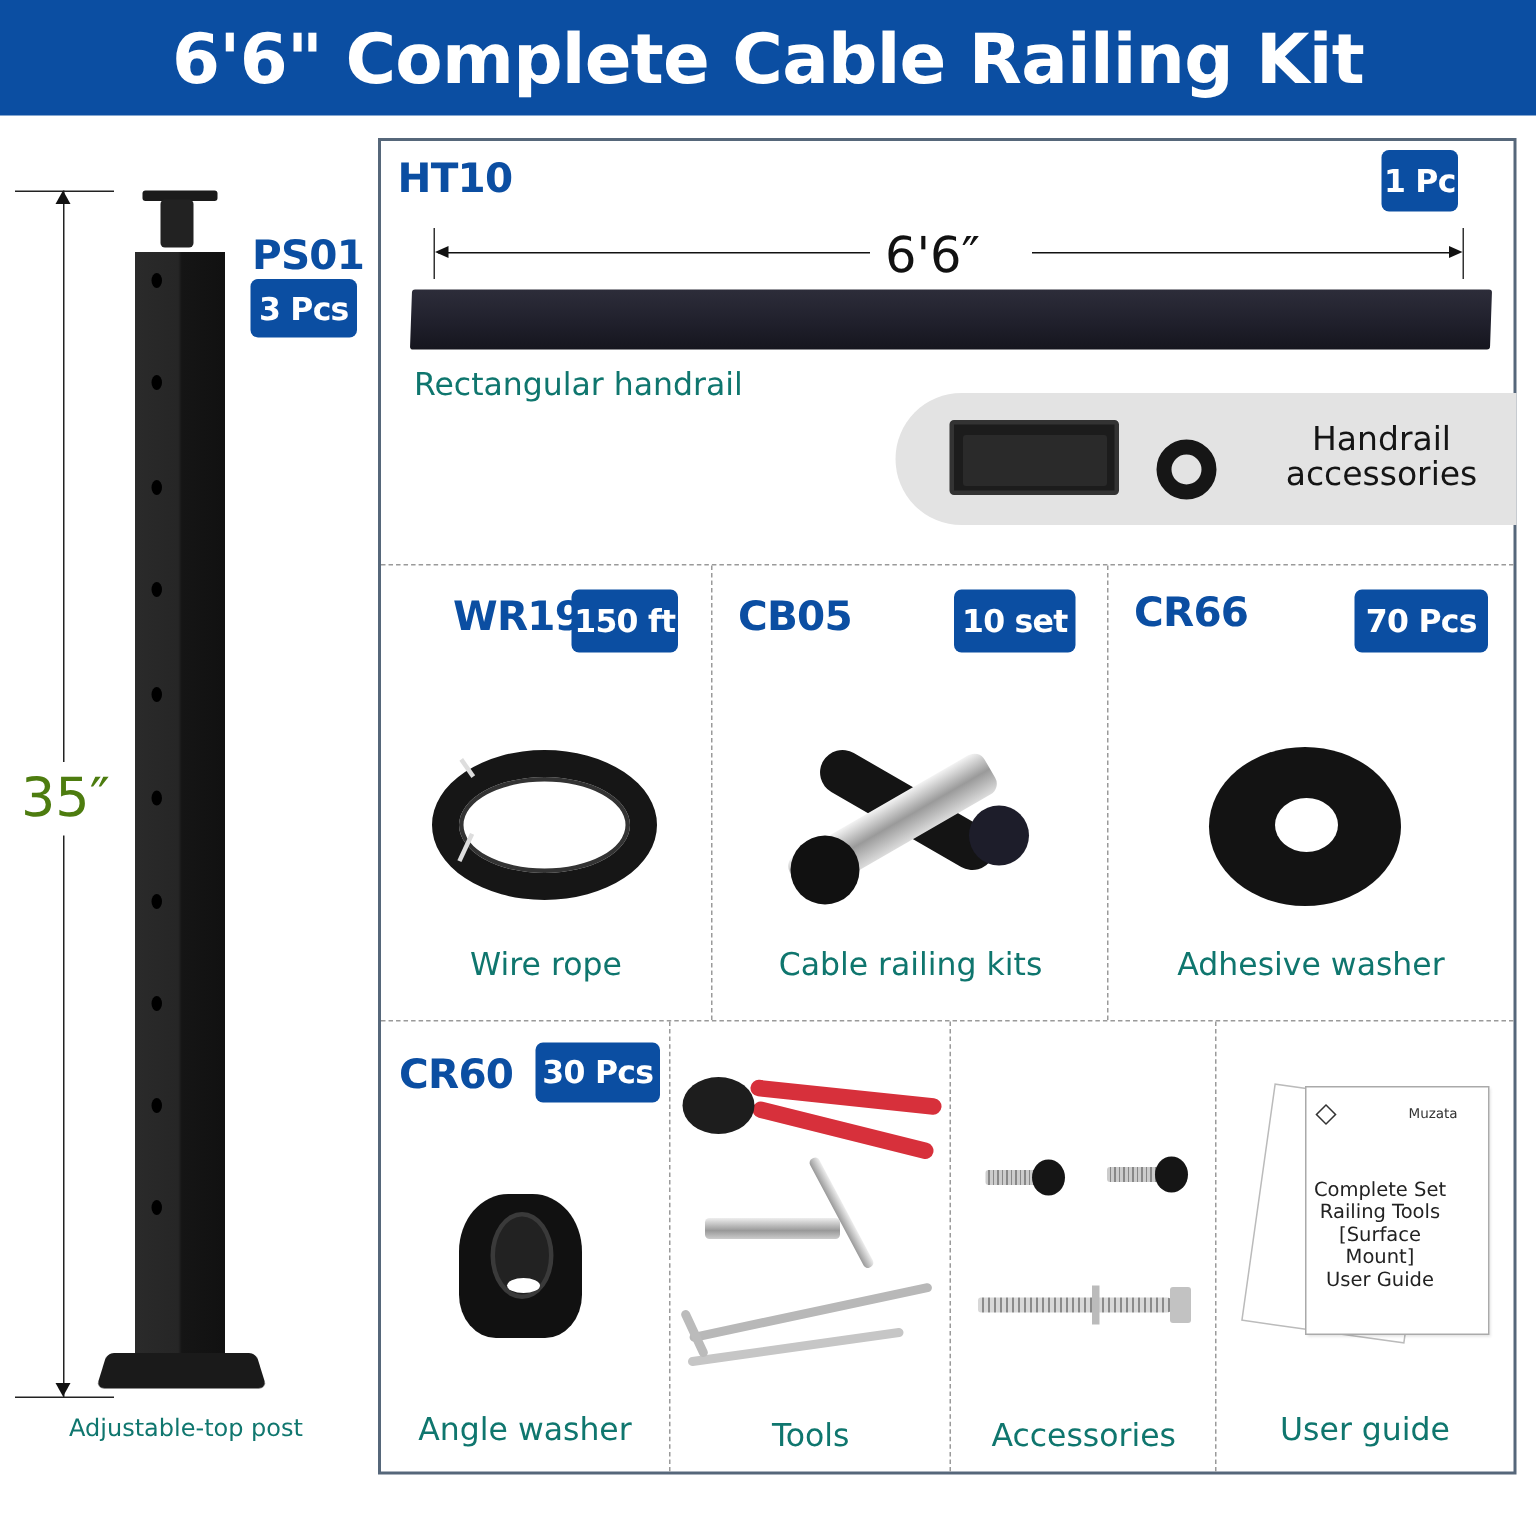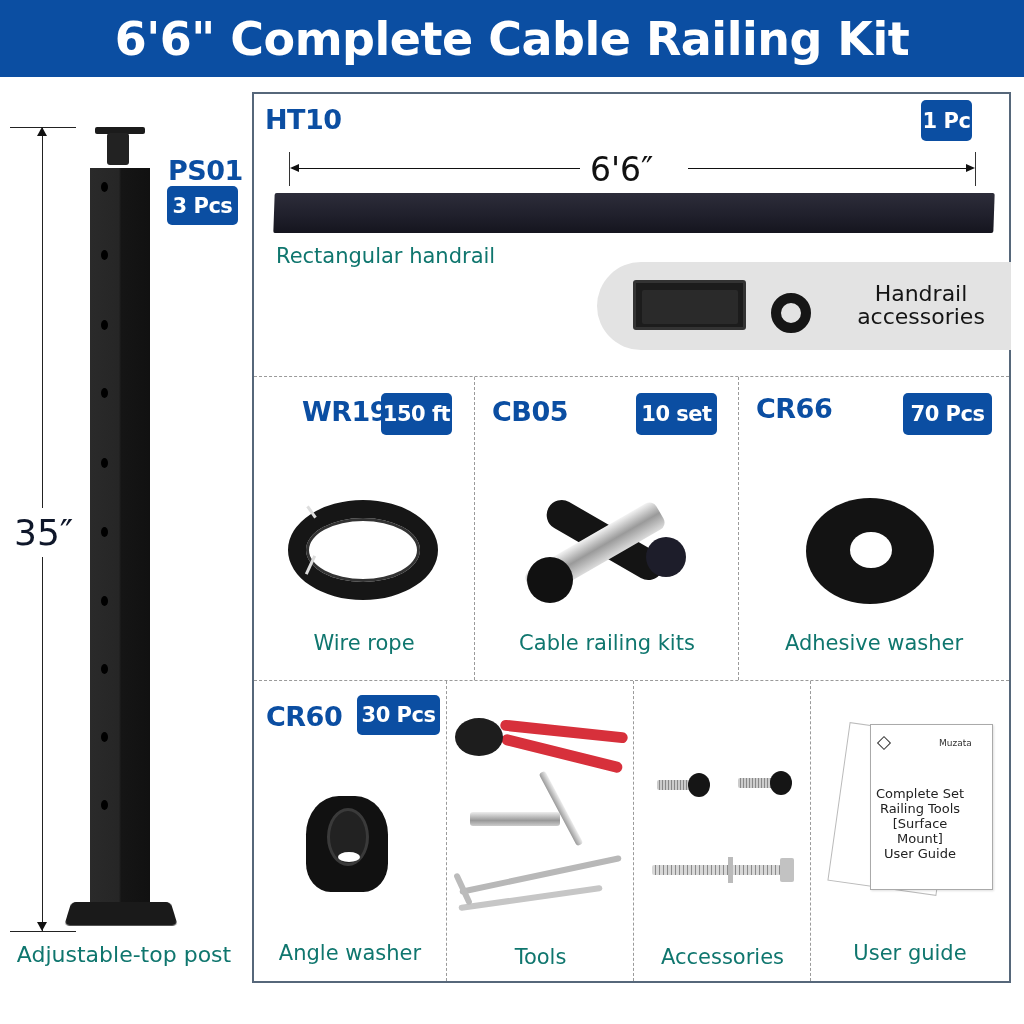--- a/index.html
+++ b/index.html
@@ -11,21 +11,21 @@
 
   .code { position: absolute; color: #0b4ea2; font-family: "DejaVu Sans", sans-serif; font-weight: bold; font-size: 27px; letter-spacing: -0.5px; }
   .badge { position: absolute; background: #0b4ea2; color: #fff; border-radius: 5px; font-family: "DejaVu Sans", sans-serif; font-weight: bold; font-size: 21px; display: flex; align-items: center; justify-content: center; letter-spacing: -0.5px; }
   .label { position: absolute; font-family: "DejaVu Sans", sans-serif; font-size: 21px; color: #0f766e; text-align: center; white-space: nowrap; }
 
   
   .dim-v-line { position: absolute; left: 42px; top: 127px; width: 1px; height: 805px; background: #222; }
   .dim-cap { position: absolute; left: 10px; width: 66px; height: 1px; background: #222; }
   .arrow-up { position: absolute; left: 37px; top: 127px; width: 0; height: 0; border-left: 5px solid transparent; border-right: 5px solid transparent; border-bottom: 9px solid #111; }
   .arrow-down { position: absolute; left: 37px; top: 922px; width: 0; height: 0; border-left: 5px solid transparent; border-right: 5px solid transparent; border-top: 9px solid #111; }
-  .dim-text-35 { position: absolute; left: 14px; top: 508px; background: #fff; padding: 4px 0; font-family: "DejaVu Sans", sans-serif; font-size: 36px; color: #0f172a; }
+  .dim-text-35 { position: absolute; left: 14px; top: 508px; background: #fff; padding: 4px 0; font-family: "DejaVu Sans", sans-serif; font-size: 36px; color: #4d7c0f; }
 
   .post-top-plate { position: absolute; left: 95px; top: 127px; width: 50px; height: 7px; background: #1b1b1b; border-radius: 2px; }
   .post-top-stem { position: absolute; left: 107px; top: 133px; width: 22px; height: 32px; background: #222; border-radius: 3px; }
   .post-body { position: absolute; left: 90px; top: 168px; width: 60px; height: 735px; background: linear-gradient(90deg, #2a2a2a 0%, #262626 48%, #151515 52%, #111 100%); }
   .post-hole { position: absolute; left: 101px; width: 7px; height: 10px; border-radius: 50%; background: #000; }
   .post-base { position: absolute; left: 68px; top: 900px; width: 106px; height: 26px; background: #1a1a1a; border-radius: 5px; transform: perspective(80px) rotateX(25deg); }
 
   
   .panel { position: absolute; left: 252px; top: 92px; width: 759px; height: 891px; border: 2px solid #56677a; }
   .dash-h { position: absolute; height: 0; border-top: 1.5px dashed #9a9a9a; }
@@ -110,21 +110,21 @@
     <div class="post-hole" style="top:527px;"></div>
     <div class="post-hole" style="top:596px;"></div>
     <div class="post-hole" style="top:664px;"></div>
     <div class="post-hole" style="top:732px;"></div>
     <div class="post-hole" style="top:800px;"></div>
     <div class="post-base"></div>
   </div>
 
   <div class="code" style="left:168px; top:143px;margin-top:12px;">PS01</div>
   <div class="badge" style="left:167px; top:186px; width:71px; height:39px;">3 Pcs</div>
-  <div class="label" style="left:10px; top:942px; width:228px; font-size:22px;">Adjustable-top post</div>
+  <div class="label" style="left:10px; top:942px; width:228px; font-size:16px;">Adjustable-top post</div>
 </div>
 
 <div class="panel"></div>
 
 <div>
   <div class="code" style="left:265px; top:104px;">HT10</div>
   <div class="badge" style="left:921px; top:100px; width:51px; height:41px;">1 Pc</div>
 
   <div class="hr-tick" style="left:289px;"></div>
   <div class="hr-tick" style="left:975px;"></div>

